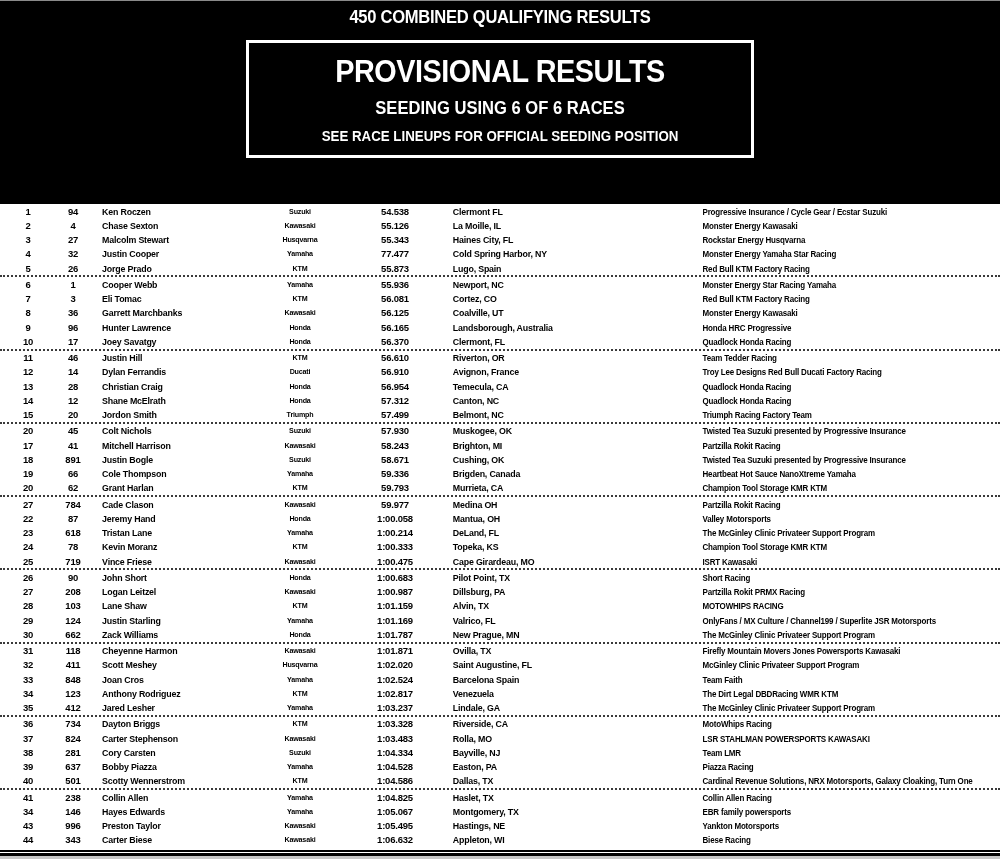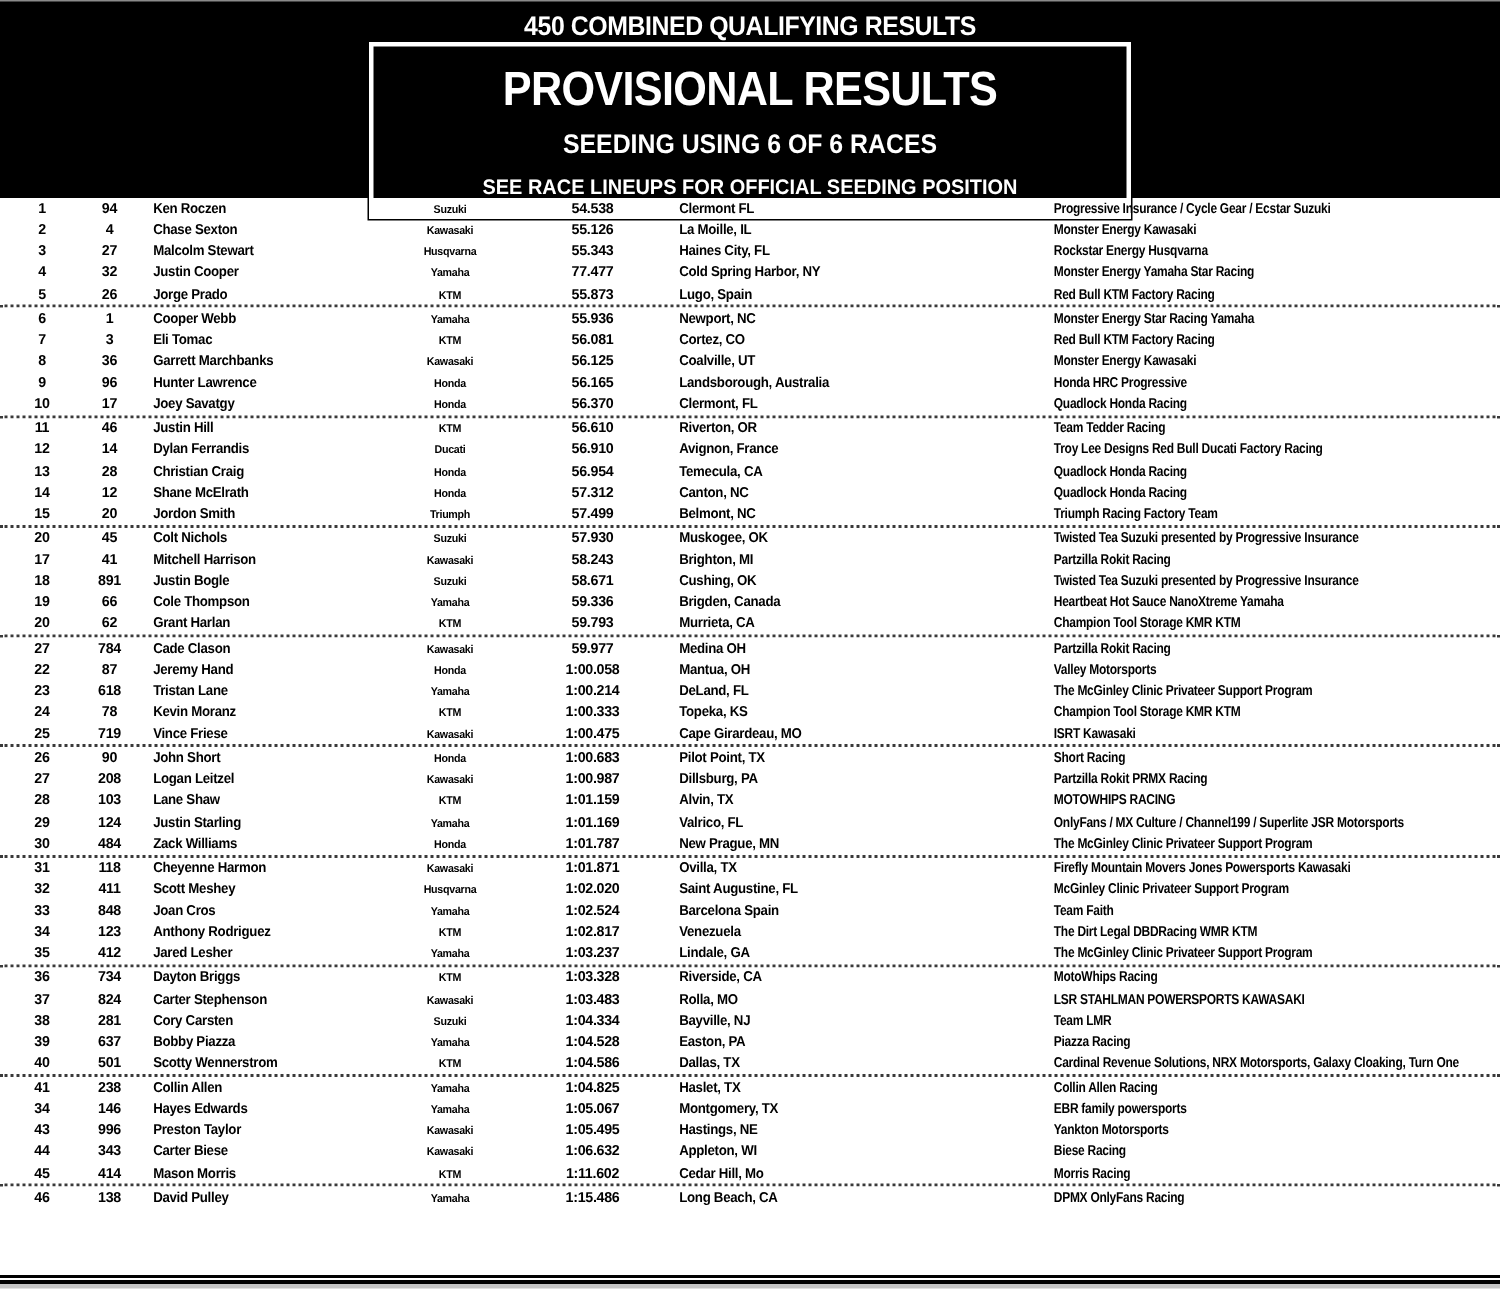--- a/index.html
+++ b/index.html
@@ -1,22 +1,22 @@
 <!DOCTYPE html>
 <html><head>
 <meta charset="utf-8">
 <style>
   html,body{margin:0;padding:0;}
   body{background:#b9b9b9;font-family:"Liberation Sans",sans-serif;}
   .page{width:1000px;height:859px;position:relative;background:#ffffff;overflow:hidden;margin:0;}
   
-  .top-header{height:132px;background:#000;border-top:1px solid #8a8a8a;box-sizing:border-box;}
+  .top-header{height:204px;background:#000;border-top:1px solid #8a8a8a;box-sizing:border-box;}
   .main-title{color:#fff;text-align:center;font-weight:bold;font-size:18px;padding-top:6px;
               transform:scaleX(0.92);transform-origin:center;letter-spacing:-0.3px;}
-  .provisional-box{width:502px;margin:0 auto 0;border:3px solid #fff;outline:1px solid #000;
+  .provisional-box{width:502px;margin:12px auto 0;border:3px solid #fff;outline:1px solid #000;
                    text-align:center;color:#fff;padding:4px 0 11px;box-sizing:content-box;}
   .box-line1{font-size:32px;font-weight:bold;margin-top:6px;transform:scaleX(0.9);letter-spacing:-0.5px;}
   .box-line2{font-size:18px;font-weight:bold;margin-top:8px;transform:scaleX(0.92);}
   .box-line3{font-size:14px;font-weight:bold;margin-top:9px;transform:scaleX(0.95);}
   
   .grid-row{display:grid;grid-template-columns:56px 34px 170px 80px 110px 250px 1fr;align-items:center;}
   .col-header{height:16px;background:#c9c9c9;border-top:2px solid #161616;box-sizing:content-box;}
   .col-header .cell{font-size:9.5px;}
   .row{height:14.25px;background:#fff;}
   .cell{font-weight:bold;font-size:9.5px;color:#000;white-space:nowrap;letter-spacing:-0.2px;overflow:visible;}
@@ -307,21 +307,21 @@
         <div class="cell c0">29</div>
         <div class="cell c1">124</div>
         <div class="cell c2">Justin Starling</div>
         <div class="cell c3">Yamaha</div>
         <div class="cell c4">1:01.169</div>
         <div class="cell c5">Valrico, FL</div>
         <div class="cell c6">OnlyFans / MX Culture / Channel199 / Superlite JSR Motorsports</div>
       </div>
       <div class="row grid-row">
         <div class="cell c0">30</div>
-        <div class="cell c1">484</div>
+        <div class="cell c1">662</div>
         <div class="cell c2">Zack Williams</div>
         <div class="cell c3">Honda</div>
         <div class="cell c4">1:01.787</div>
         <div class="cell c5">New Prague, MN</div>
         <div class="cell c6">The McGinley Clinic Privateer Support Program</div>
       </div>
       <div class="divider"></div>
       <div class="row grid-row">
         <div class="cell c0">31</div>
         <div class="cell c1">118</div>

